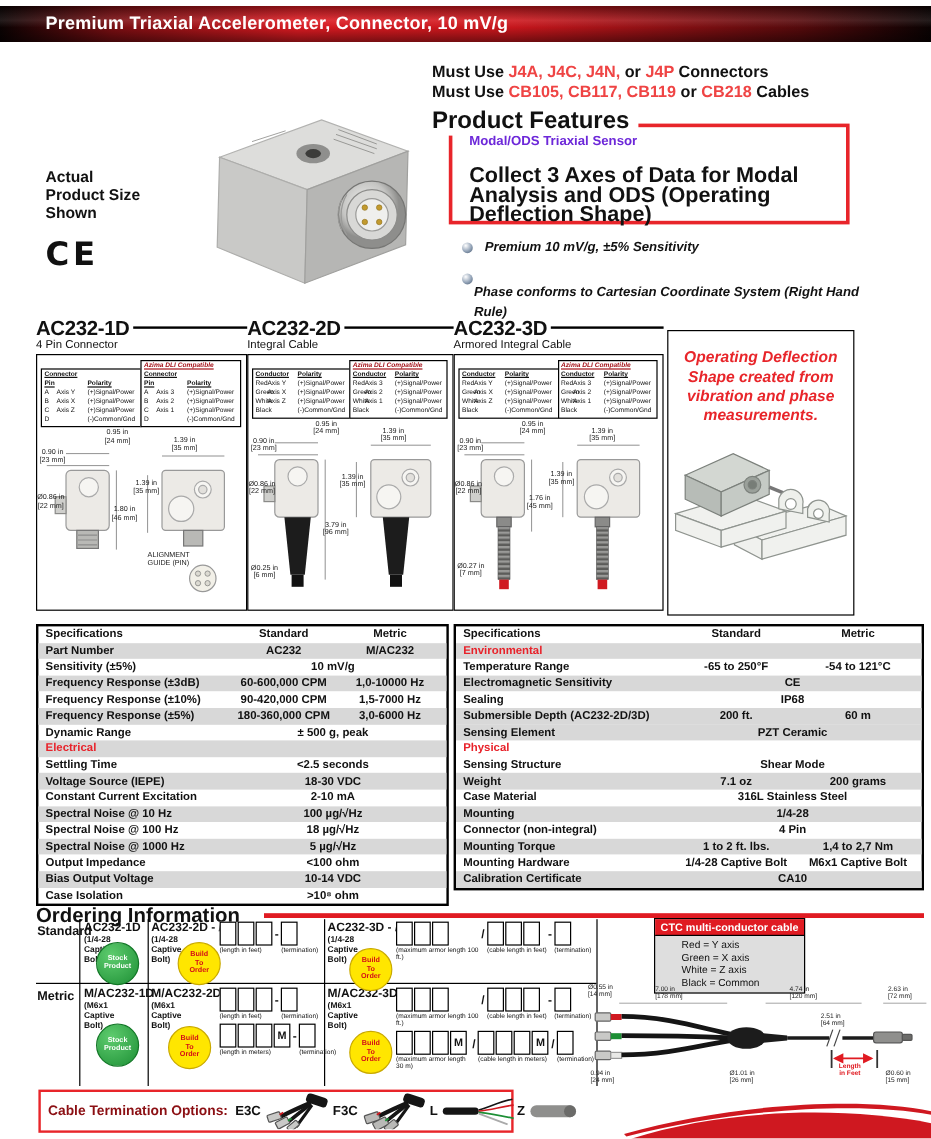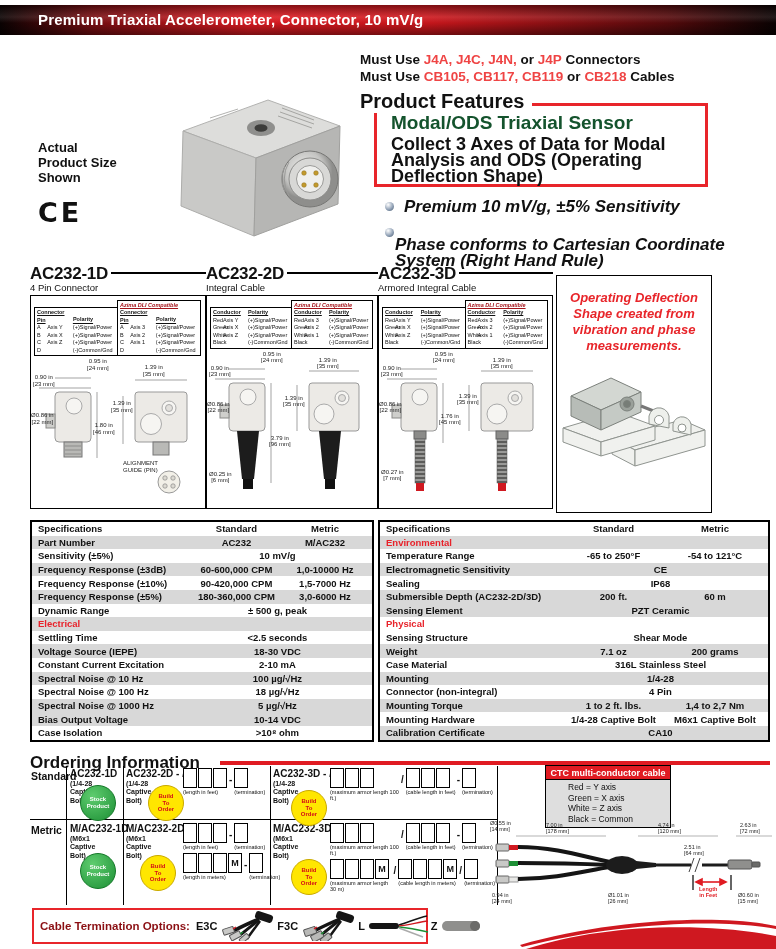--- a/index.html
+++ b/index.html
@@ -12,26 +12,26 @@
     background:linear-gradient(180deg,rgba(0,0,0,.40),rgba(255,255,255,.10) 40%,rgba(0,0,0,.05) 60%,rgba(0,0,0,.45));}
   .header-title{position:absolute;left:38px;top:0;line-height:30px;color:#fff;
     font-size:15px;font-weight:bold;z-index:2;letter-spacing:.2px;}
   
   .must{position:absolute;left:360px;width:412px;font-size:13.5px;font-weight:bold;line-height:16px;}
   .must .red{color:#ef4444;}
   
   .feat-head{position:absolute;left:360px;top:90px;font-size:20px;font-weight:bold;background:#fff;
     padding-right:8px;z-index:3;}
   .feat-box{position:absolute;left:374px;top:103px;width:328px;height:78px;border:3px solid #e8252a;z-index:1;}
-  .feat-box-title{margin:6px 0 2px 14px;color:#14532d;font-size:19px;font-weight:bold;}
+  .feat-box-title{margin:6px 0 14px 14px;color:#6d28d9;font-size:11px;font-weight:bold;}
   .feat-box-body{margin:0 10px 0 14px;font-size:18px;font-weight:bold;line-height:16px;width:300px;}
   .bullet{position:absolute;left:385px;display:flex;}
   .bullet .dot{width:9px;height:9px;border-radius:50%;margin-top:3px;
     background:radial-gradient(circle at 35% 30%,#ffffff,#93a3b7 55%,#40536b);flex:none;}
-  .bullet .btxt{margin-left:10px;font-size:17px;font-weight:bold;font-style:italic;width:336px;line-height:15.5px;}
+  .bullet .btxt{margin-left:10px;font-size:11px;font-weight:bold;font-style:italic;width:336px;line-height:15.5px;}
   
   .size-note{position:absolute;left:38px;top:140px;font-size:13px;font-weight:bold;line-height:15px;width:80px;}
   .ce-mark{position:absolute;left:38px;top:197px;font-size:27px;font-weight:bold;letter-spacing:3px;
     font-family:"DejaVu Sans",sans-serif;}
   .photo{position:absolute;left:128px;top:86px;}
   
   .variant{position:absolute;top:265px;}
   .v-titlerow{display:flex;align-items:flex-start;}
   .v-title{font-size:17px;font-weight:bold;letter-spacing:-.3px;line-height:17px;}
   .v-line{flex:1;height:2px;background:#000;margin:7px 0 0 3px;}
@@ -448,20 +448,24 @@
         <span class="c1">Spectral Noise @ 10 Hz</span>
         <span class="cspan">100 µg/√Hz</span>
       </div>
       <div class="spec-row">
         <span class="c1">Spectral Noise @ 100 Hz</span>
         <span class="cspan">18 µg/√Hz</span>
       </div>
       <div class="spec-row shade">
         <span class="c1">Spectral Noise @ 1000 Hz</span>
         <span class="cspan">5 µg/√Hz</span>
+      </div>
+      <div class="spec-row">
+        <span class="c1">Output Impedance</span>
+        <span class="cspan">&lt;100 ohm</span>
       </div>
       <div class="spec-row shade">
         <span class="c1">Bias Output Voltage</span>
         <span class="cspan">10-14 VDC</span>
       </div>
       <div class="spec-row">
         <span class="c1">Case Isolation</span>
         <span class="cspan">&gt;10⁸ ohm</span>
       </div>
     </div>

